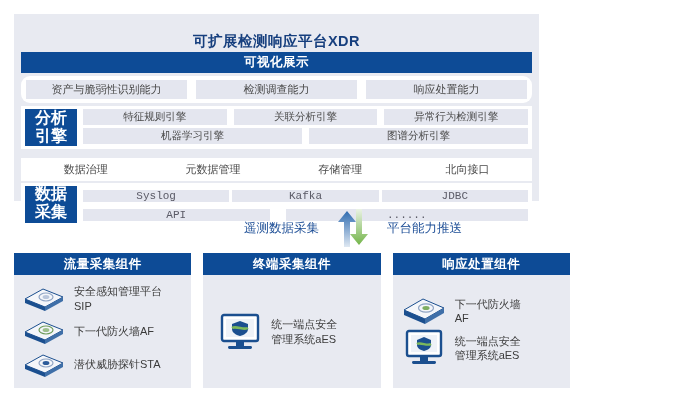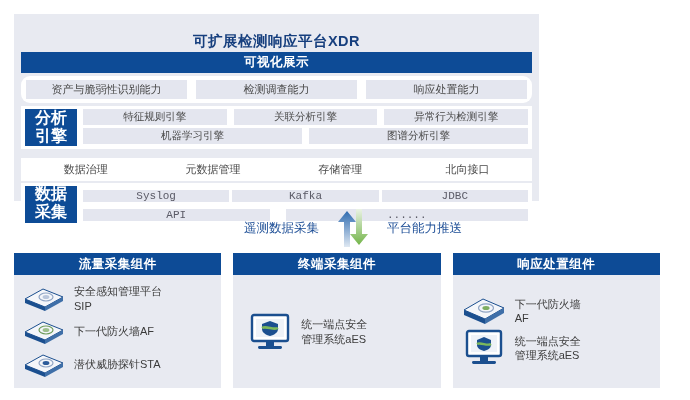--- a/index.html
+++ b/index.html
@@ -115,21 +115,21 @@
   }
   .flow-label {
     font-size: 12.5px; color: #1d4e96; font-weight: 500;
   }
   .arrows { position: relative; width: 40px; height: 38px; }
 
   
   .cards {
     position: absolute;
     left: 14px; top: 253px;
-    width: 646px; height: 135px;
+    width: 556px; height: 135px;
     display: flex; gap: 12px;
   }
   .card {
     flex: 1;
     background: #e8eaf1;
     display: flex; flex-direction: column;
   }
   .card-head {
     height: 22px;
     background: #0d4b96;

